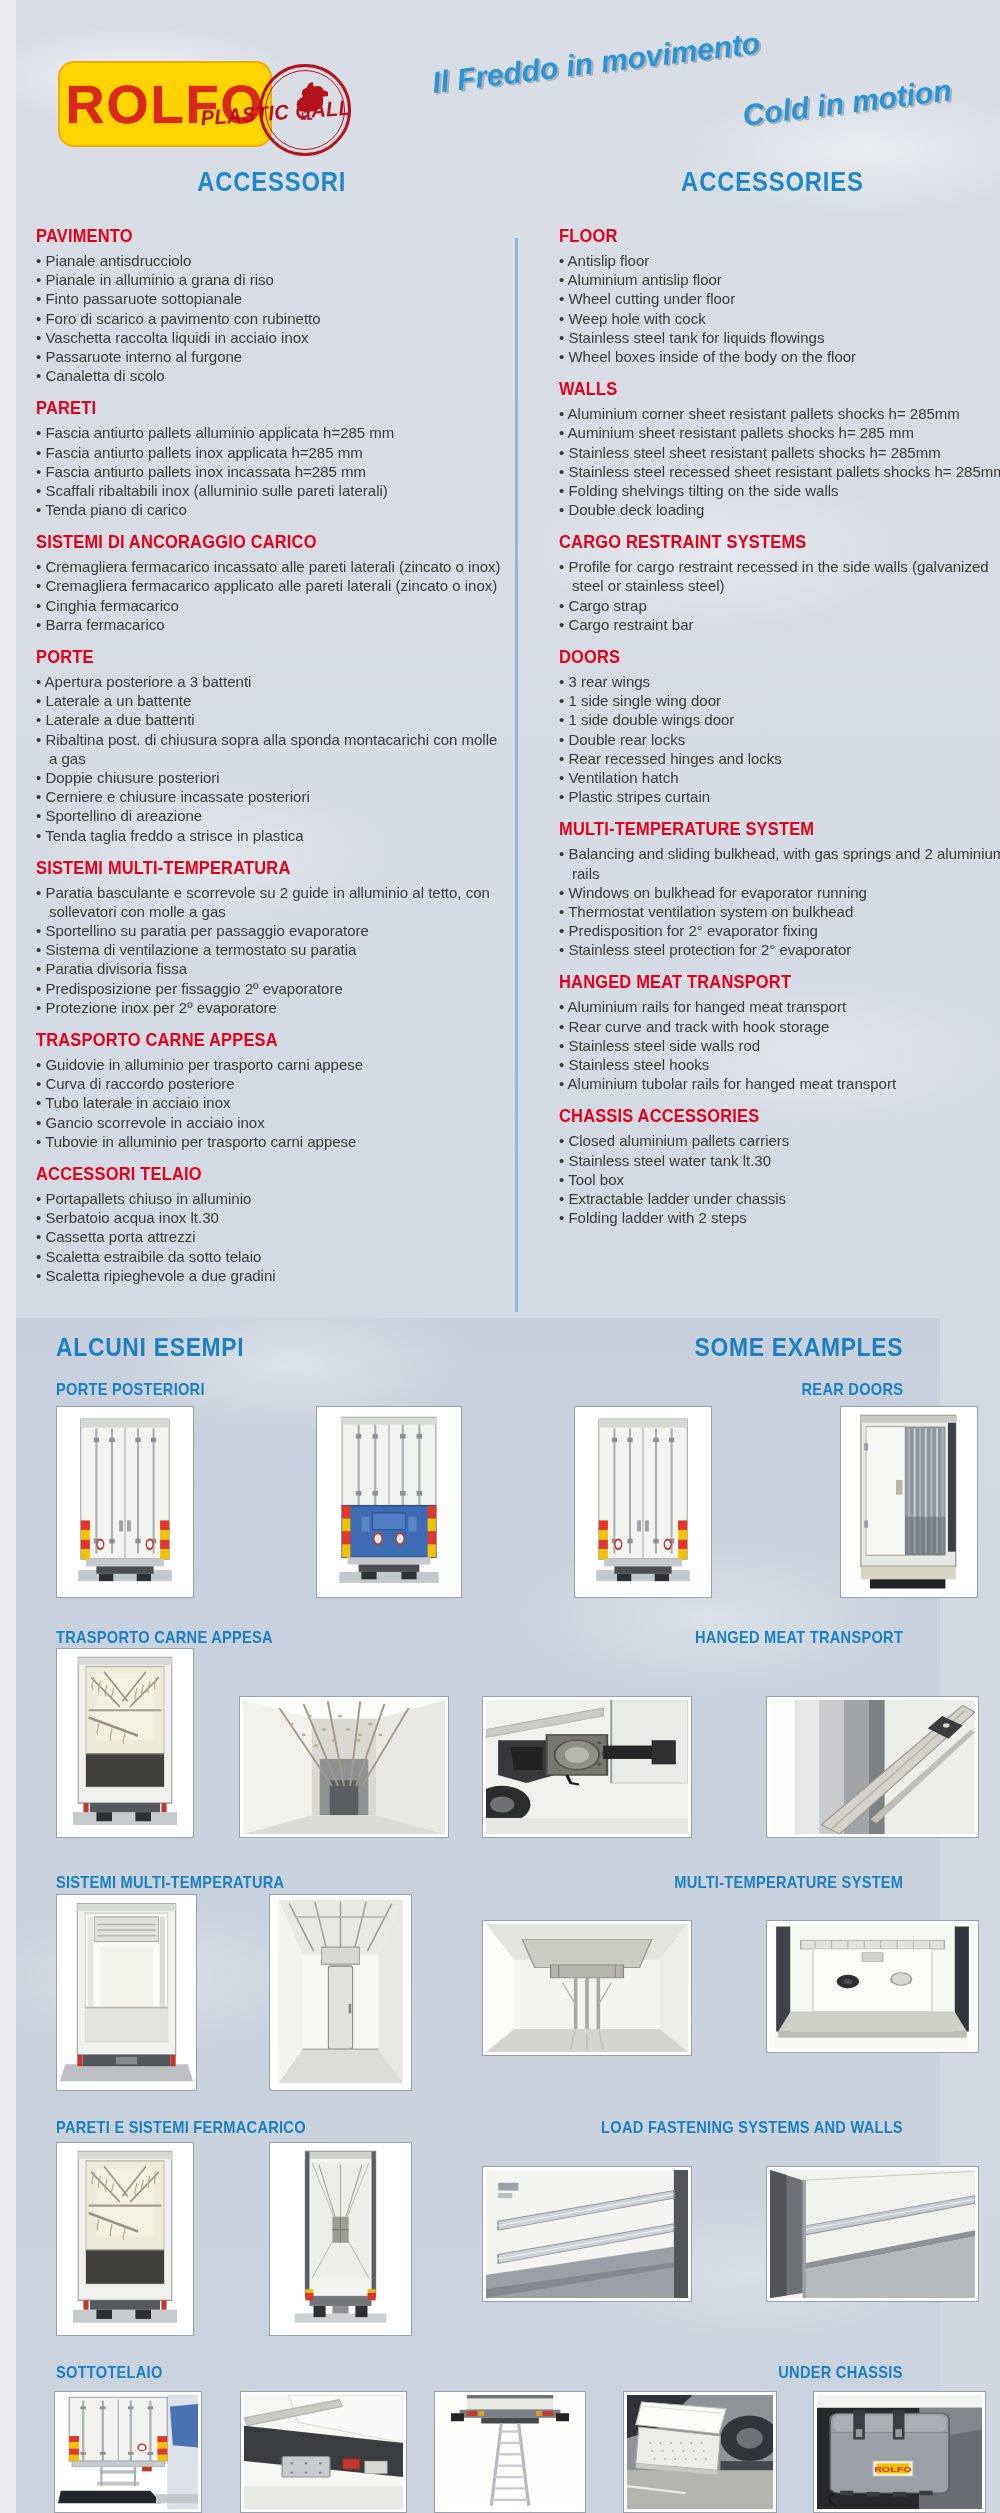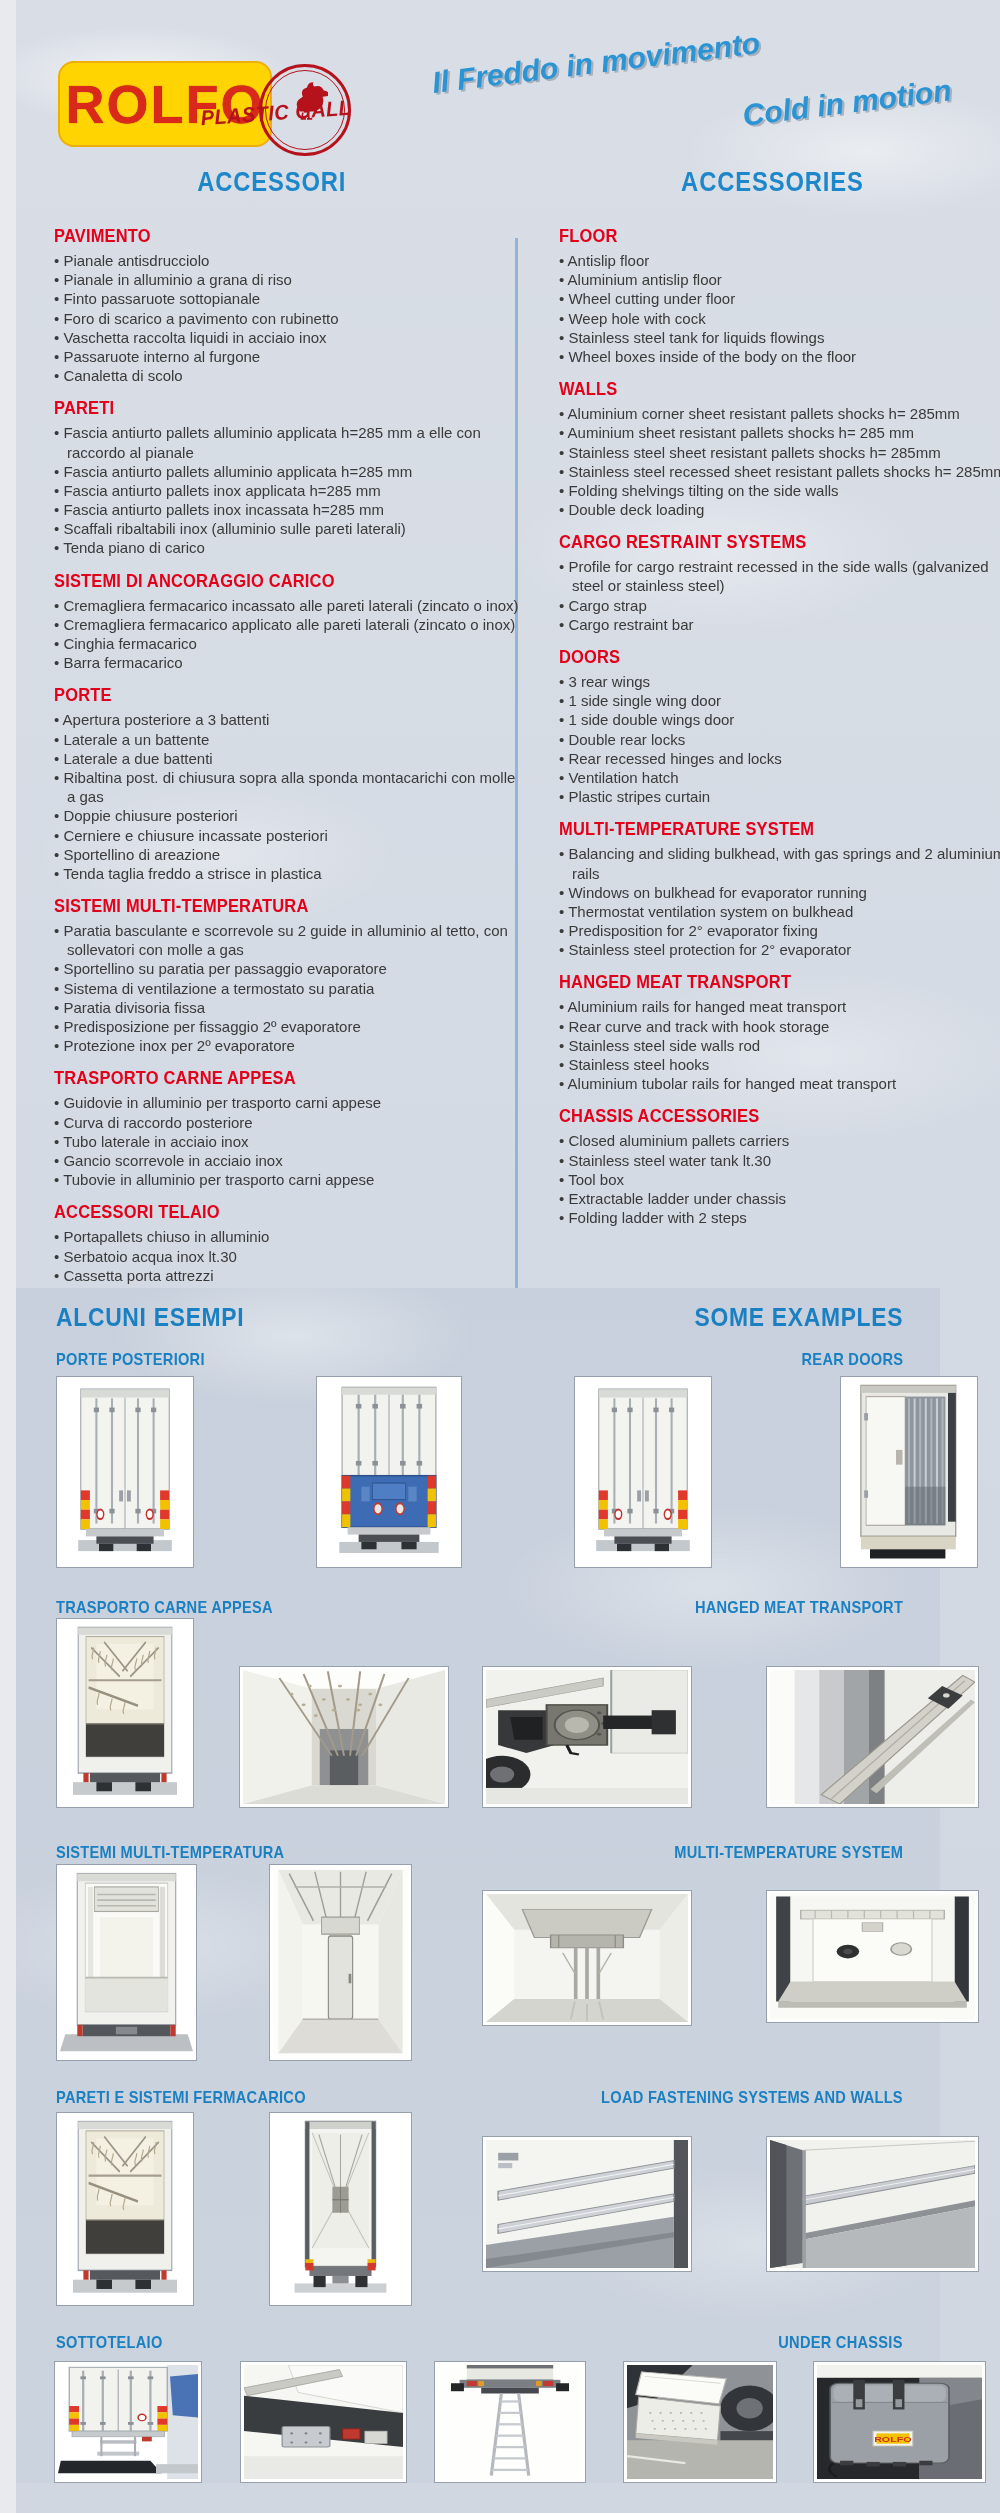--- a/index.html
+++ b/index.html
@@ -33,30 +33,30 @@
   .slogan.en{left:726px;top:86px;}
   
   .col-title{position:absolute;top:166px;font-size:28px;font-weight:800;color:#1d87c9;
     letter-spacing:1px;text-align:center;}
   .col-title b{display:inline-block;transform:scaleX(.85);font-weight:800;}
   .col-title.it{left:0;width:512px;}
   .col-title.en{left:512px;width:488px;}
   .divider{position:absolute;left:499px;top:238px;width:3px;height:1074px;background:#8fb6da;}
   
   .list-col{position:absolute;top:226px;}
-  .list-col.it{left:38px;width:472px;}
+  .list-col.it{left:20px;width:472px;}
   .list-col.en{left:543px;width:452px;}
   .list-col h3{font-size:17.5px;font-weight:800;color:#e2001a;margin:13px 0 4px;letter-spacing:.2px;
     transform:scaleX(.94);transform-origin:left center;white-space:nowrap;}
   .list-col section:first-child h3{margin-top:0;}
   .list-col ul{margin:0;padding:0;list-style:none;}
   .list-col li{font-size:15px;line-height:1.28;color:#3a3a3a;padding-left:13px;text-indent:-13px;}
   .list-col li:before{content:"• ";}
   
-  .examples-band{position:absolute;left:0;top:1288px;width:924px;height:1195px;
+  .examples-band{position:absolute;left:0;top:1318px;width:924px;height:1195px;
     background:
       radial-gradient(ellipse 260px 100px at 30% 4%, rgba(255,255,255,.4), transparent 70%),
       radial-gradient(ellipse 300px 120px at 75% 25%, rgba(255,255,255,.35), transparent 70%),
       radial-gradient(ellipse 280px 110px at 15% 55%, rgba(255,255,255,.3), transparent 70%),
       radial-gradient(ellipse 280px 110px at 80% 80%, rgba(255,255,255,.3), transparent 70%),
       linear-gradient(#c7d0dc,#cbd3de);}
   .band-title{position:absolute;top:14px;font-size:26px;font-weight:800;color:#1b80c2;
     letter-spacing:.8px;white-space:nowrap;}
   .band-title.it{left:40px;transform:scaleX(.88);transform-origin:left center;}
   .band-title.en{right:37px;transform:scaleX(.88);transform-origin:right center;}
@@ -99,21 +99,20 @@
           <li>Finto passaruote sottopianale</li>
           <li>Foro di scarico a pavimento con rubinetto</li>
           <li>Vaschetta raccolta liquidi in acciaio inox</li>
           <li>Passaruote interno al furgone</li>
           <li>Canaletta di scolo</li>
         </ul>
       </section>
       <section>
         <h3>PARETI</h3>
         <ul>
-          <li>Fascia antiurto pallets alluminio applicata h=285 mm a elle con raccordo al pianale</li>
           <li>Fascia antiurto pallets alluminio applicata h=285 mm</li>
           <li>Fascia antiurto pallets inox applicata h=285 mm</li>
           <li>Fascia antiurto pallets inox incassata h=285 mm</li>
           <li>Scaffali ribaltabili inox (alluminio sulle pareti laterali)</li>
           <li>Tenda piano di carico</li>
         </ul>
       </section>
       <section>
         <h3>SISTEMI DI ANCORAGGIO CARICO</h3>
         <ul>

